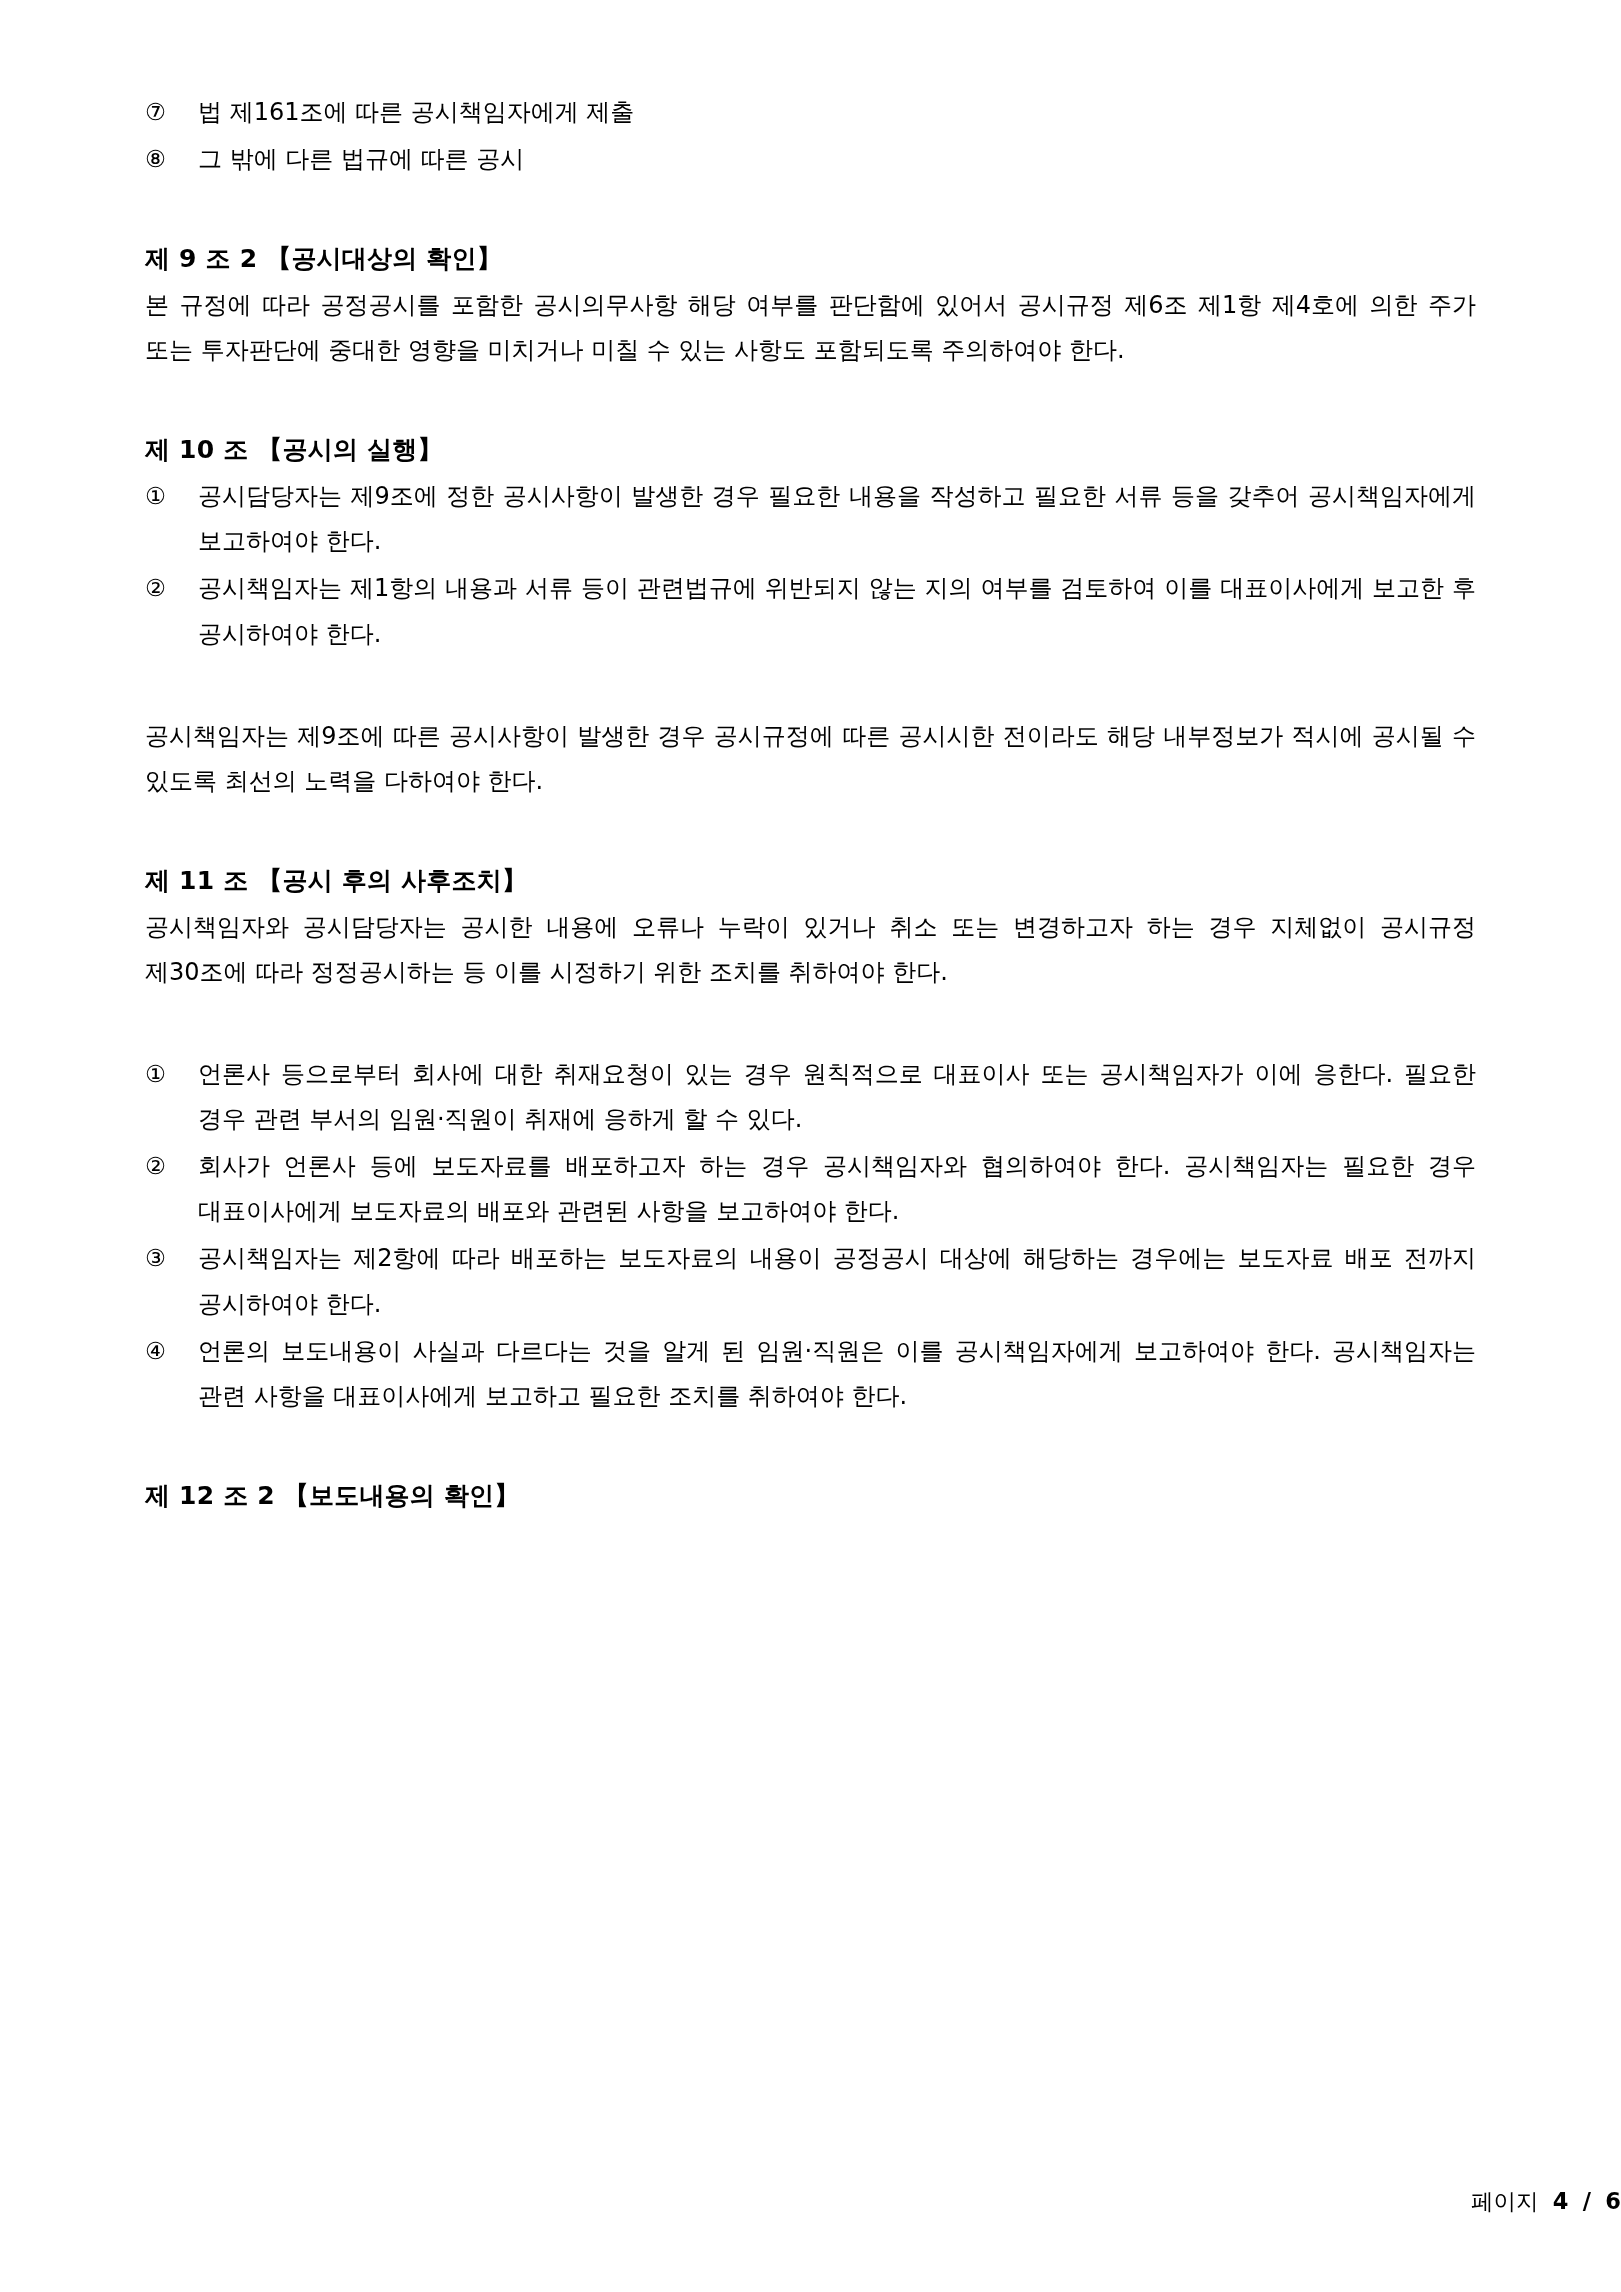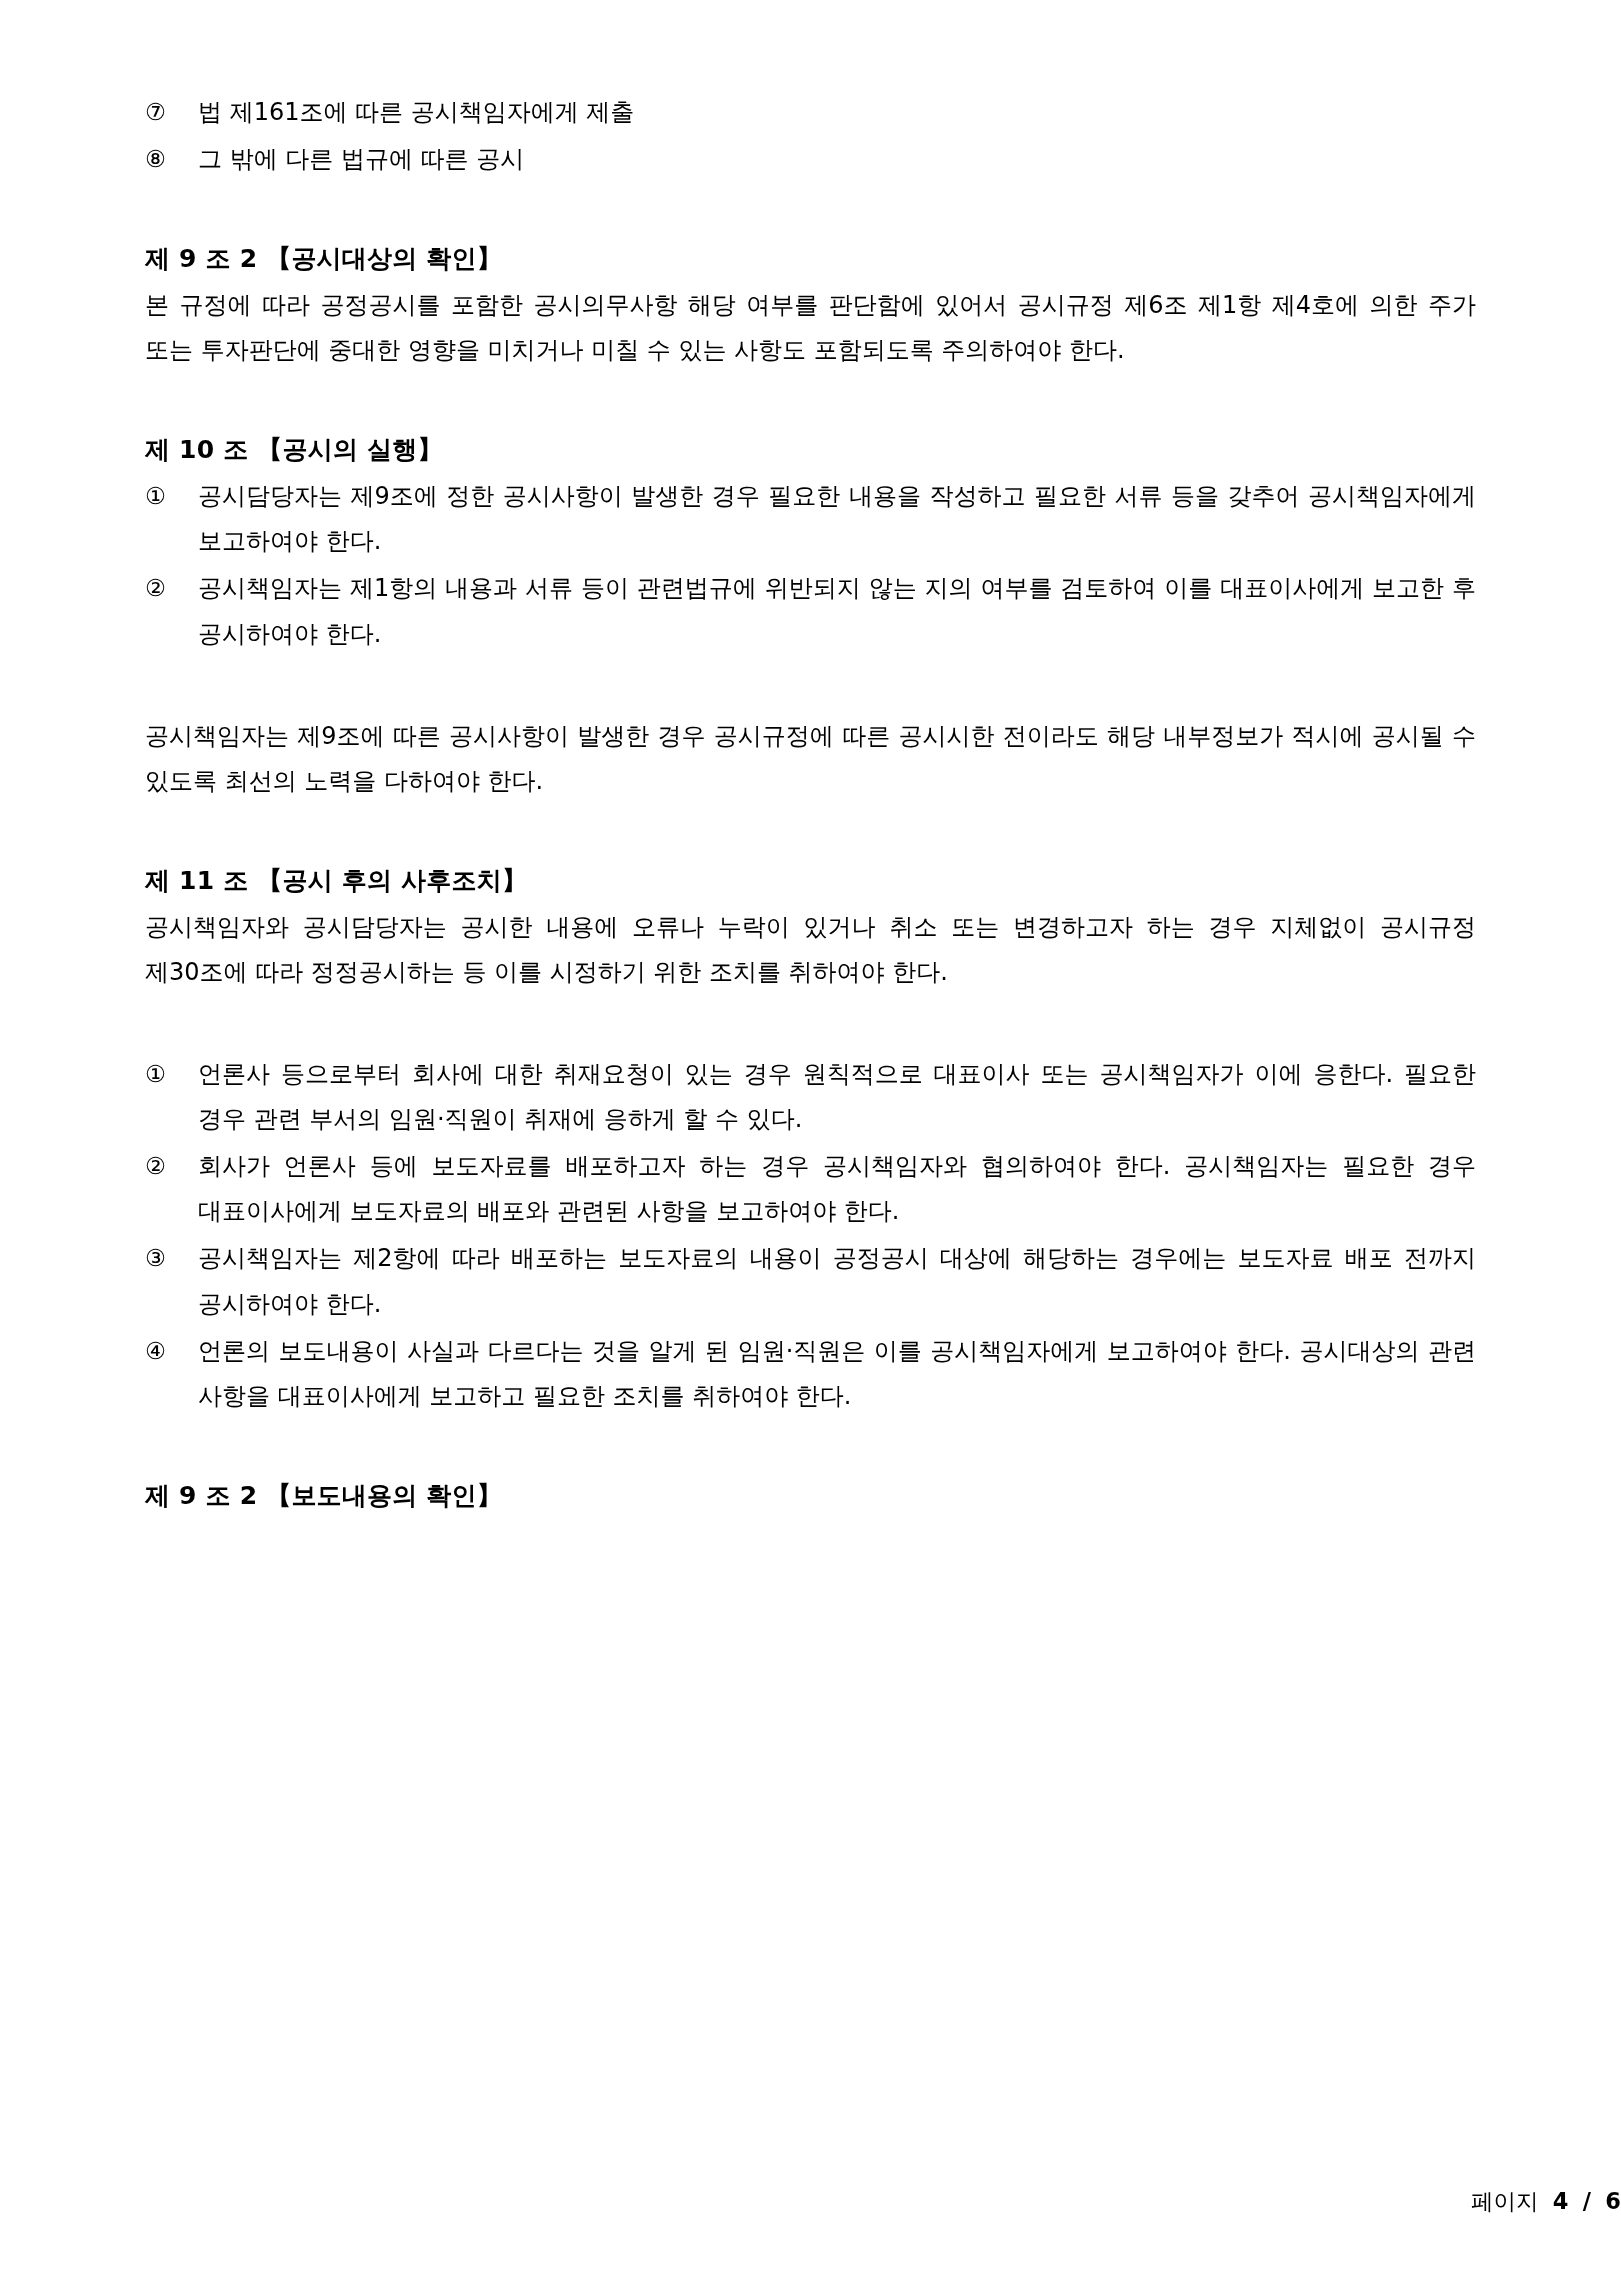--- a/index.html
+++ b/index.html
@@ -147,27 +147,27 @@
         <div class="li">
           <span class="marker">②</span>
           <span class="body">회사가 언론사 등에 보도자료를 배포하고자 하는 경우 공시책임자와 협의하여야 한다. 공시책임자는 필요한 경우 대표이사에게 보도자료의 배포와 관련된 사항을 보고하여야 한다.</span>
         </div>
         <div class="li">
           <span class="marker">③</span>
           <span class="body">공시책임자는 제2항에 따라 배포하는 보도자료의 내용이 공정공시 대상에 해당하는 경우에는 보도자료 배포 전까지 공시하여야 한다.</span>
         </div>
         <div class="li">
           <span class="marker">④</span>
-          <span class="body">언론의 보도내용이 사실과 다르다는 것을 알게 된 임원·직원은 이를 공시책임자에게 보고하여야 한다. 공시대상의 관련 사항을 대표이사에게 보고하고 필요한 조치를 취하여야 한다.</span>
+          <span class="body">언론의 보도내용이 사실과 다르다는 것을 알게 된 임원·직원은 이를 공시책임자에게 보고하여야 한다. 공시책임자는 관련 사항을 대표이사에게 보고하고 필요한 조치를 취하여야 한다.</span>
         </div>
       </div>
     </div>
 
     <div class="sec">
-      <h2 class="article">제 9 조 2 【보도내용의 확인】</h2>
+      <h2 class="article">제 12 조 2 【보도내용의 확인】</h2>
     </div>
 
   </div>
 
   <div class="footer">
     <span>페이지</span>
     <span>&nbsp;</span><span class="pg-num">4</span>
     <span>&nbsp;</span><span class="pg-num">/</span>
     <span>&nbsp;</span><span class="pg-num">6</span>
   </div>

